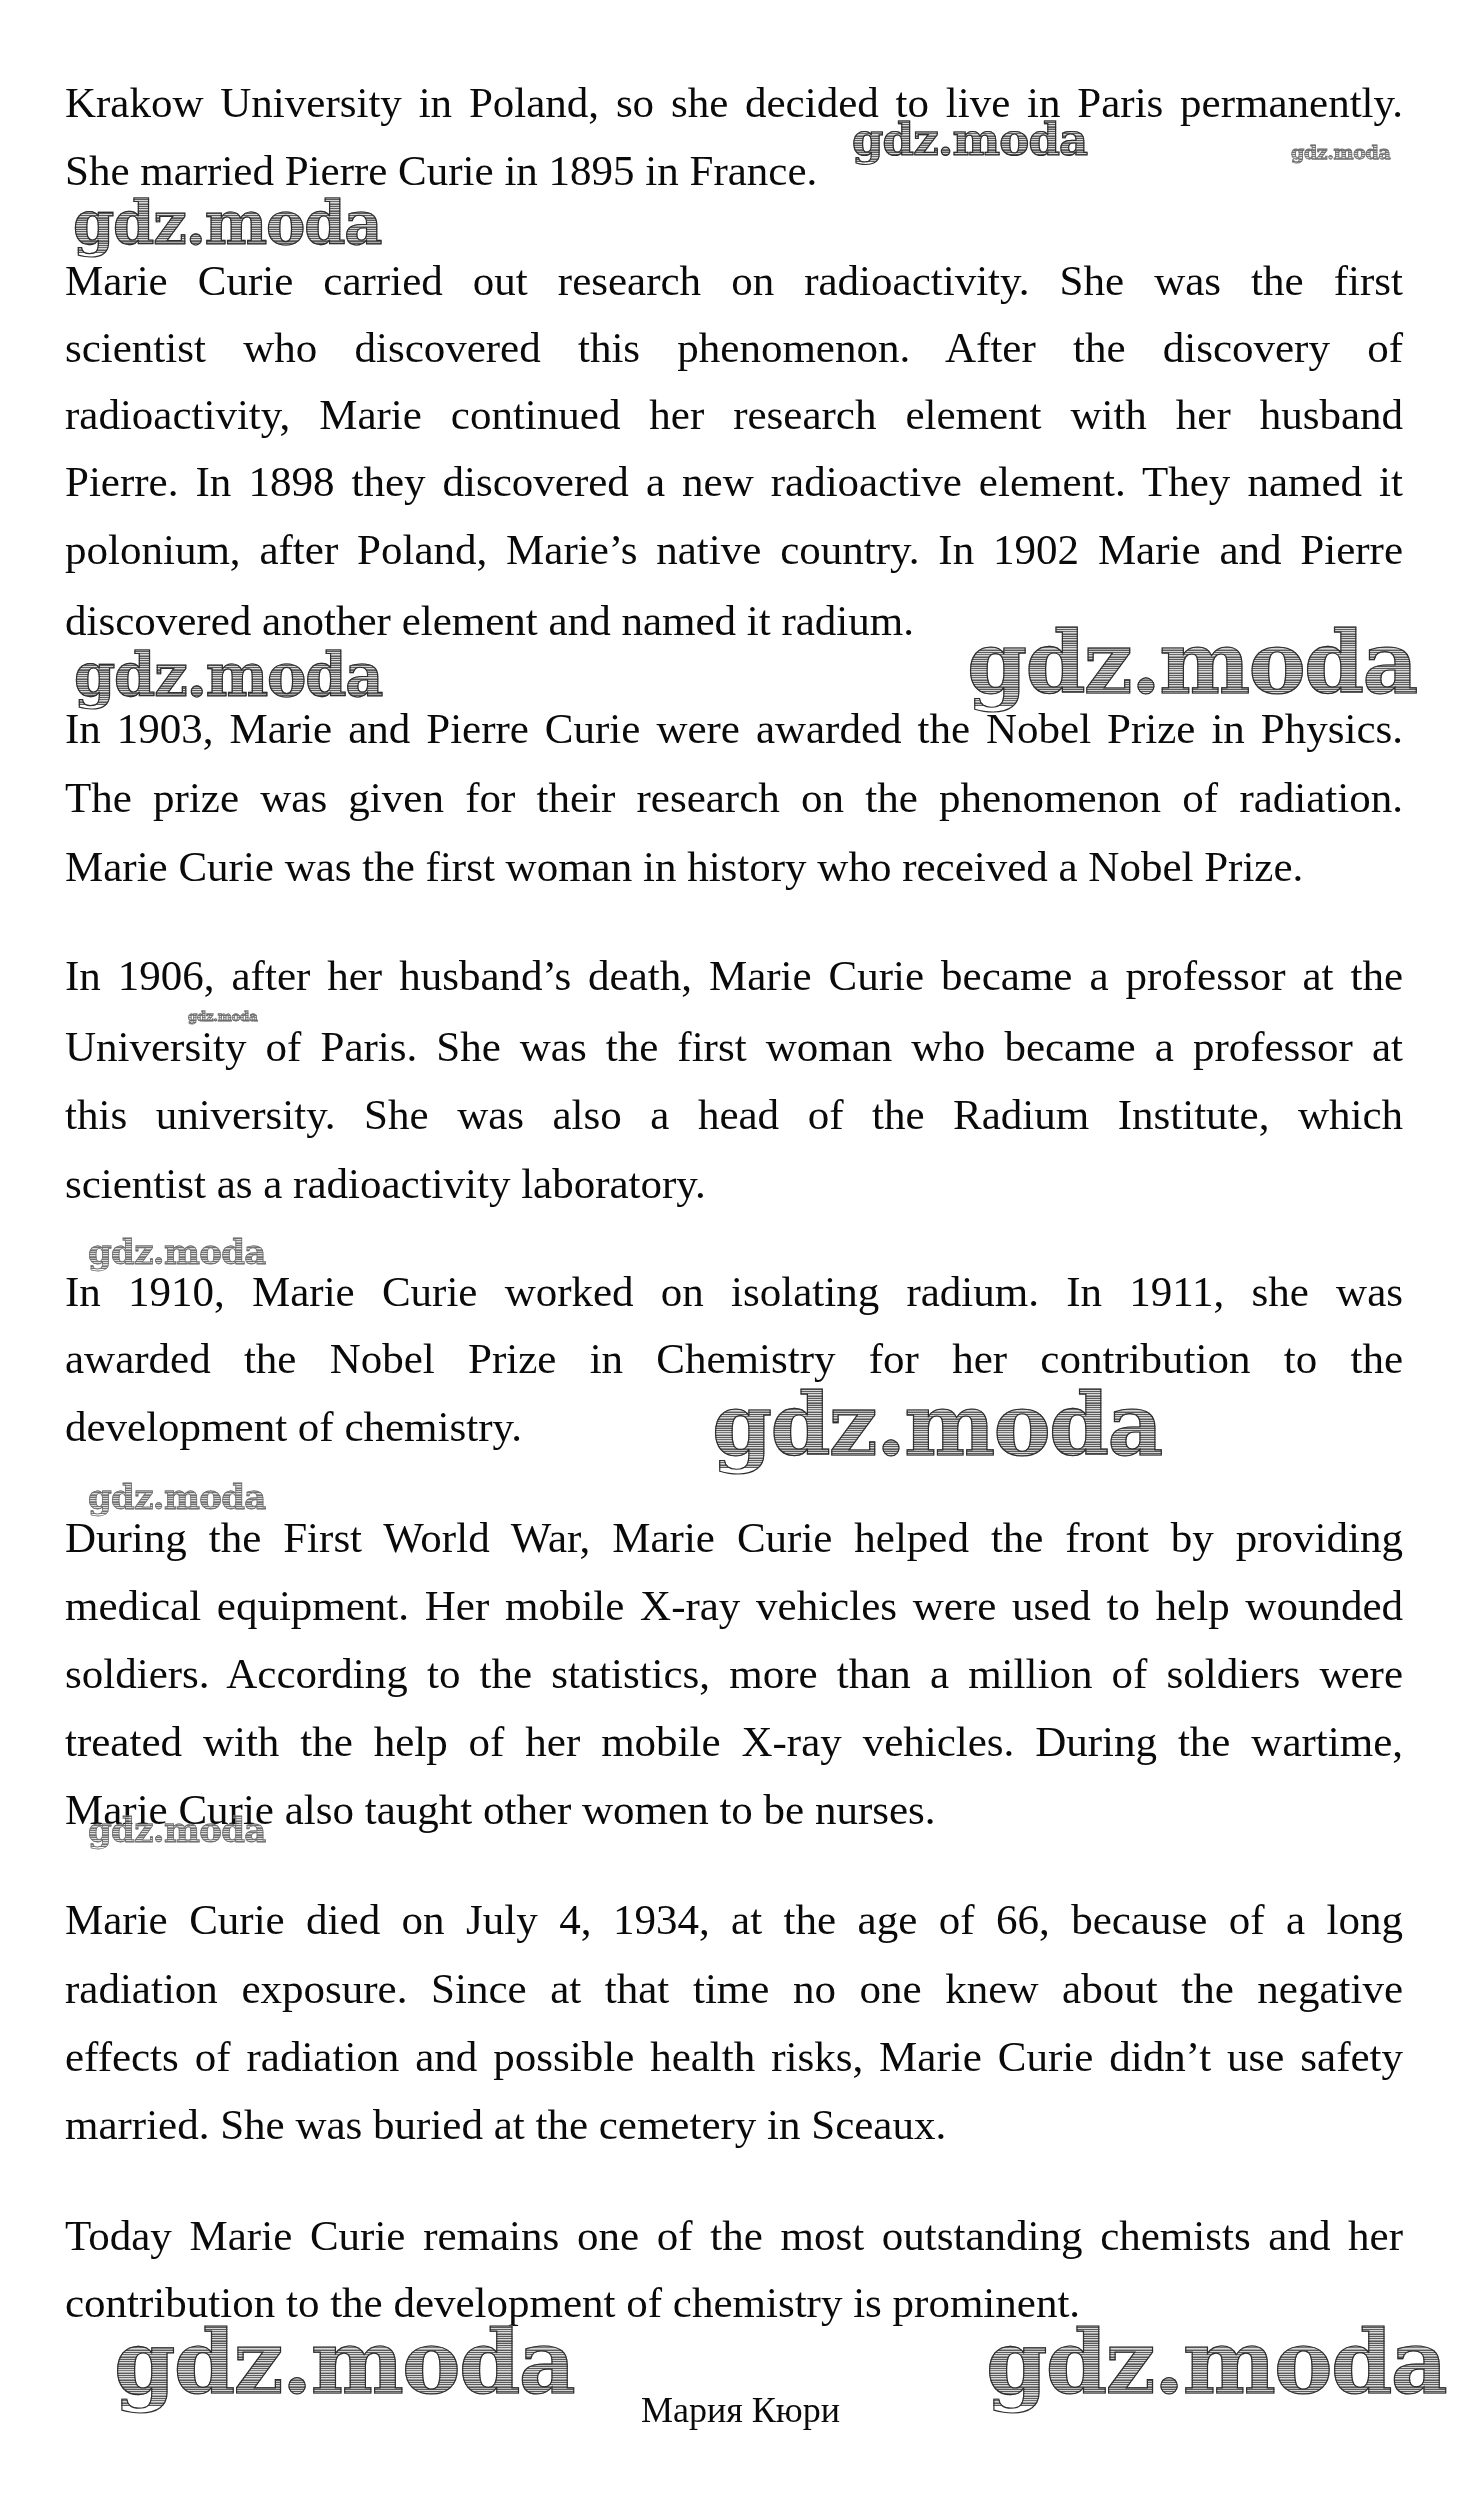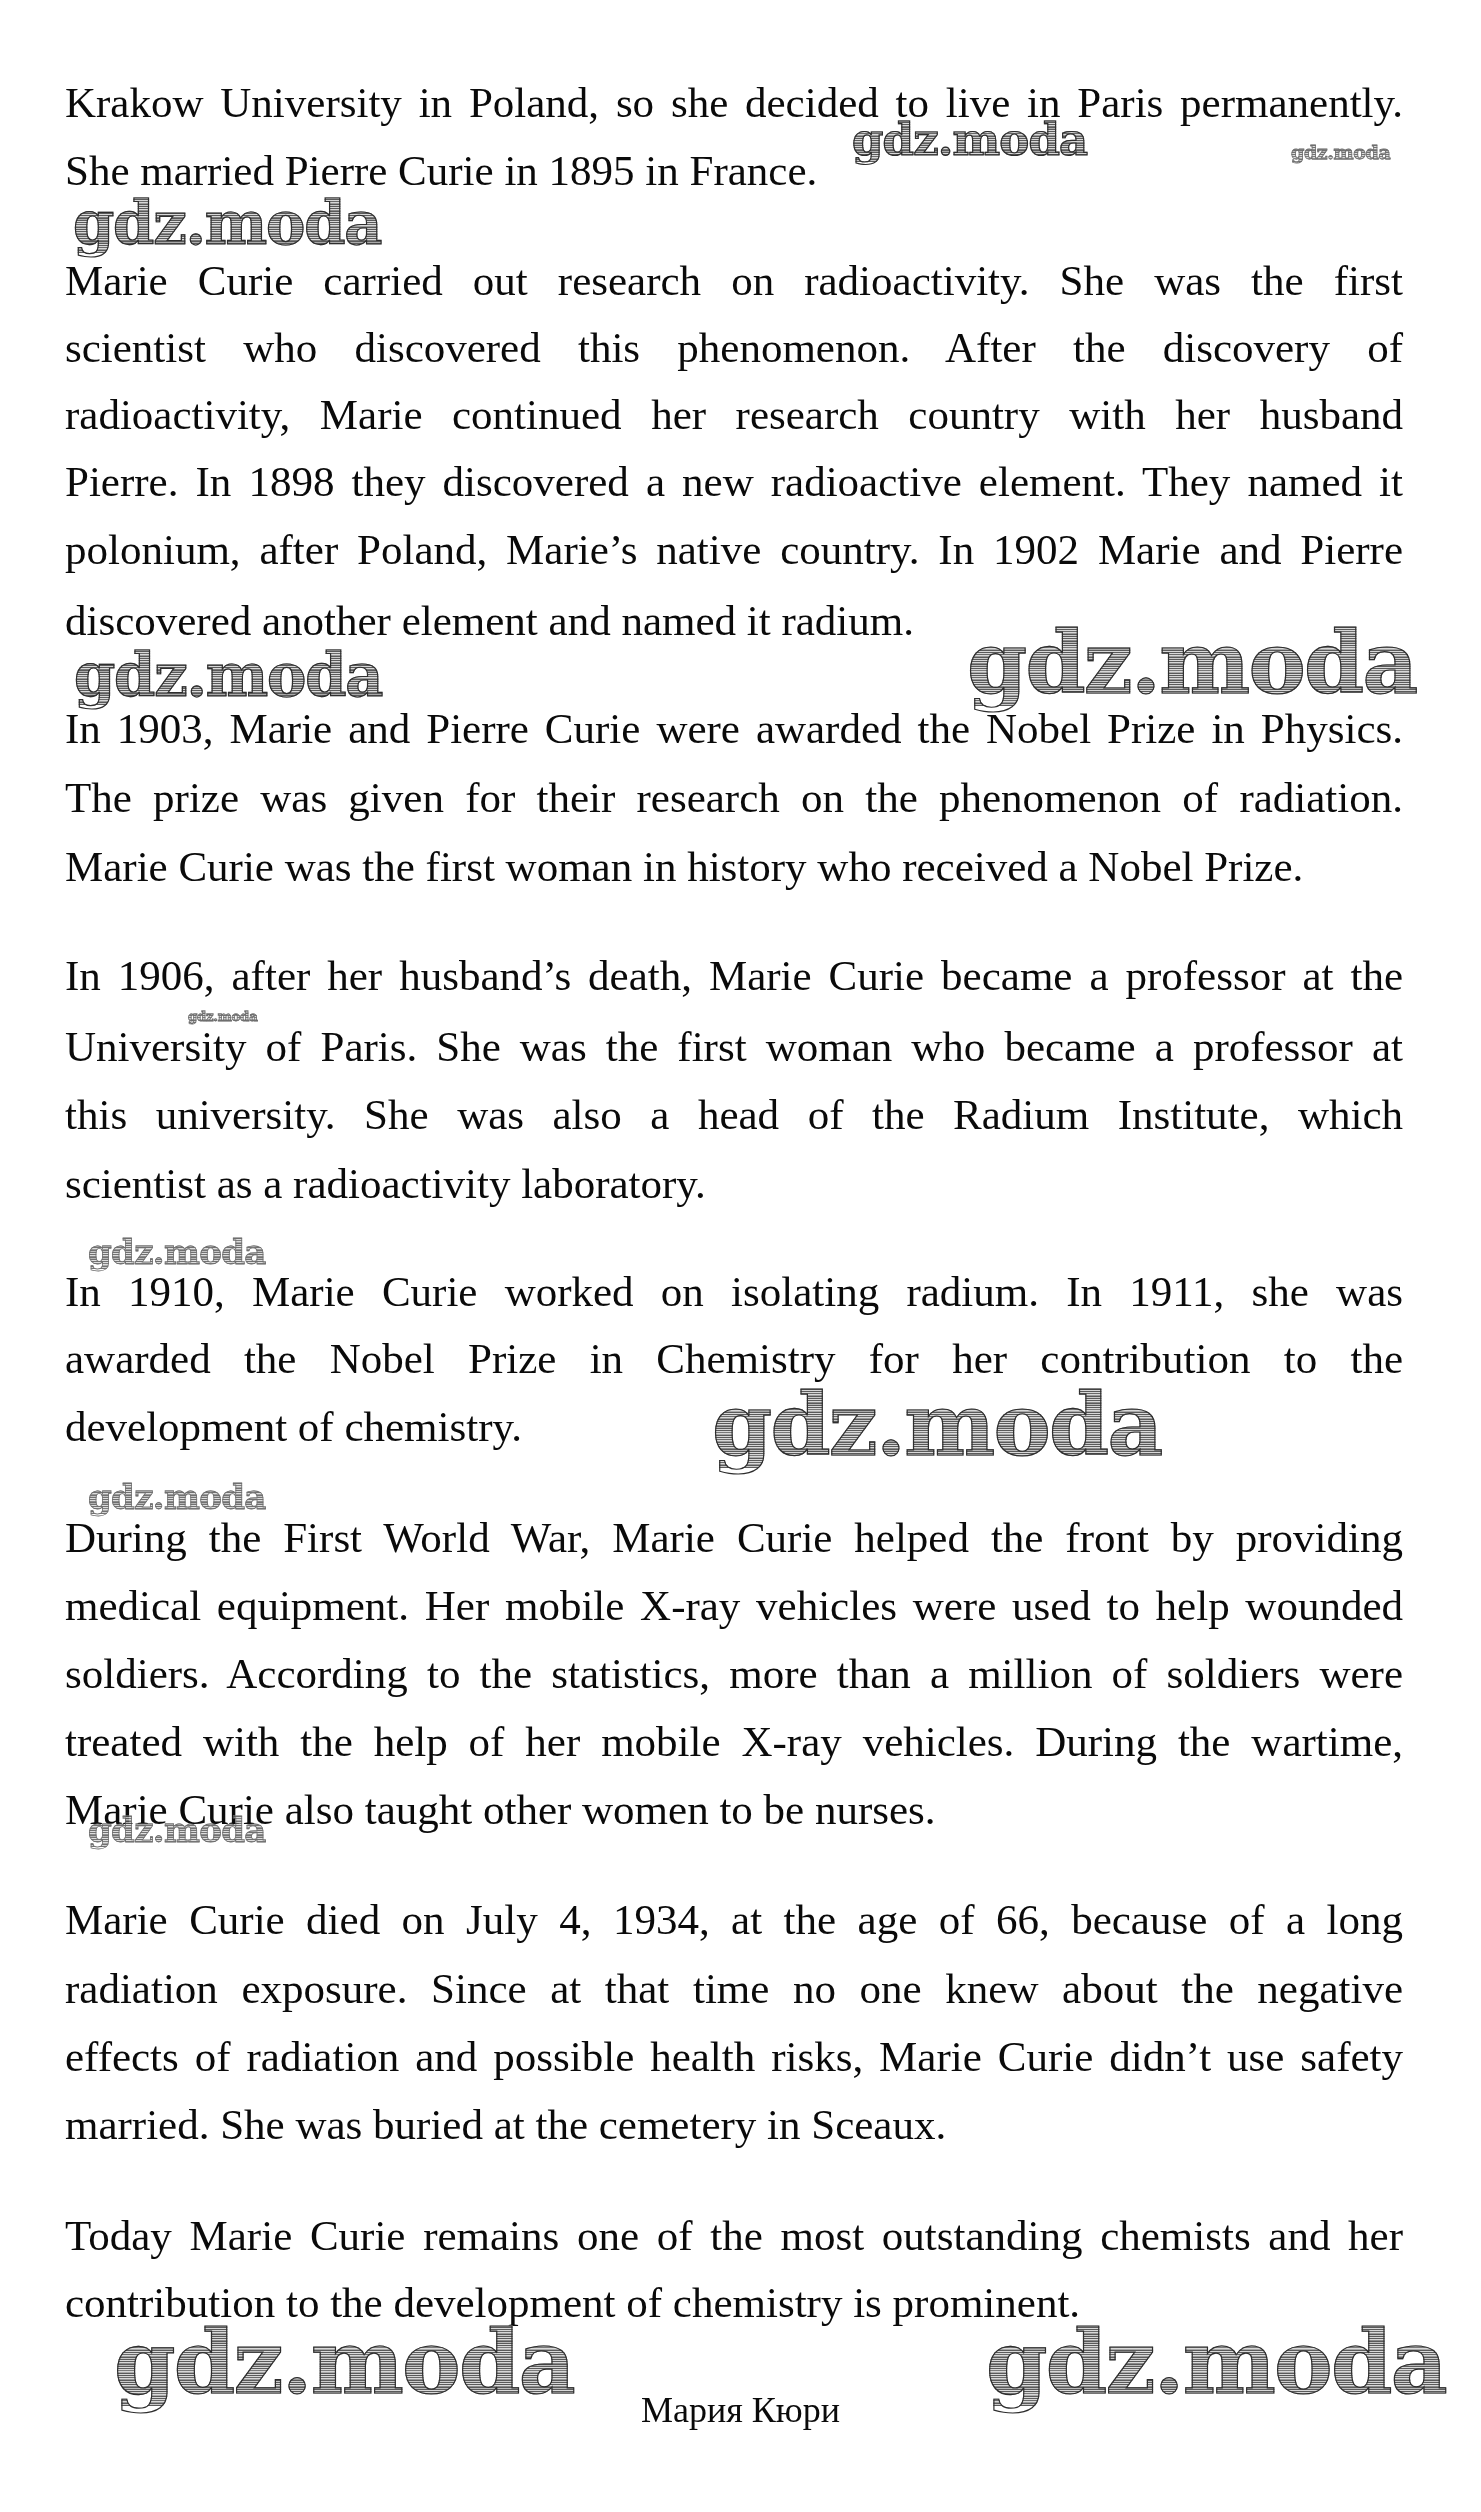--- a/index.html
+++ b/index.html
@@ -34,21 +34,21 @@
 </head>
 <body>
 
 <div class="page">
 
   <div class="line just" style="top:81px">Krakow University in Poland, so she decided to live in Paris permanently.</div>
   <div class="line left" style="top:149px">She married Pierre Curie in 1895 in France.</div>
 
   <div class="line just" style="top:259px">Marie Curie carried out research on radioactivity. She was the first</div>
   <div class="line just" style="top:326px">scientist who discovered this phenomenon. After the discovery of</div>
-  <div class="line just" style="top:393px">radioactivity, Marie continued her research country with her husband</div>
+  <div class="line just" style="top:393px">radioactivity, Marie continued her research element with her husband</div>
   <div class="line just" style="top:460px">Pierre. In 1898 they discovered a new radioactive element. They named it</div>
   <div class="line just" style="top:528px">polonium, after Poland, Marie’s native country. In 1902 Marie and Pierre</div>
   <div class="line left" style="top:599px">discovered another element and named it radium.</div>
 
   <div class="line just" style="top:707px">In 1903, Marie and Pierre Curie were awarded the Nobel Prize in Physics.</div>
   <div class="line just" style="top:776px">The prize was given for their research on the phenomenon of radiation.</div>
   <div class="line left" style="top:845px">Marie Curie was the first woman in history who received a Nobel Prize.</div>
 
   <div class="line just" style="top:954px">In 1906, after her husband’s death, Marie Curie became a professor at the</div>
   <div class="line just" style="top:1025px">University of Paris. She was the first woman who became a professor at</div>

